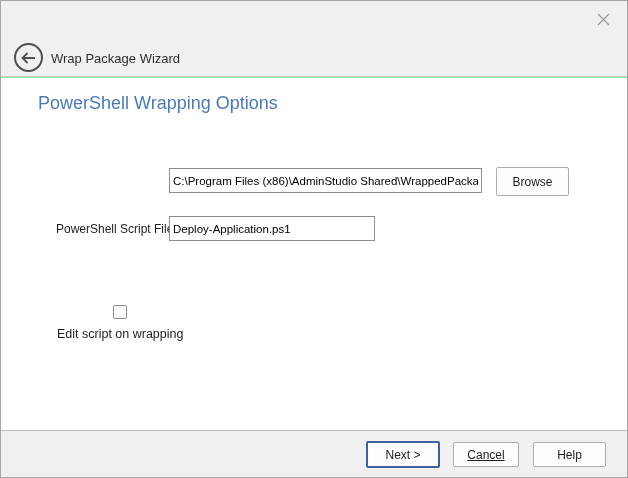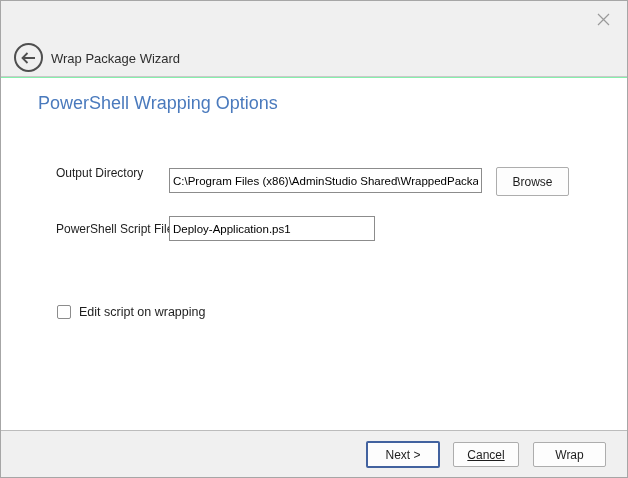--- a/index.html
+++ b/index.html
@@ -72,21 +72,21 @@
     font-size:12px; color:#1e1e1e;
     background:#fdfdfd;
     border:1px solid #adadad;
     border-radius:2px;
     cursor:pointer;
   }
   .browse-btn { position:absolute; left:495px; top:166px; width:73px; height:29px; }
 
   .checkbox-row {
     position:absolute; left:56px; top:304px;
-    display:flex; align-items:center; gap:8px;
+    display:flex; align-items:center; gap:8px;flex-direction:column;
   }
   .checkbox {
     width:14px; height:14px;
     border:1px solid #8c8c8c; border-radius:2px;
     background:#ffffff;
     cursor:pointer;
     flex:0 0 auto;
   }
   .checkbox-label { font-size:12.5px; color:#1e1e1e; }
 
@@ -118,31 +118,30 @@
       <path d="M6.5 1 L1.5 6 L6.5 11 M1.5 6 H14" stroke="#4f4f4f" stroke-width="1.8" fill="none"></path>
     </svg>
   </button>
 
   <span class="header-title">Wrap Package Wizard</span>
 
   <div class="content"></div>
 
   <h1 class="page-heading">PowerShell Wrapping Options</h1>
 
-  <label class="field-label label-output">Output Directory</label>
   <input class="text-input input-output" type="text" value="C:\Program Files (x86)\AdminStudio Shared\WrappedPackages" style="">
   <button class="btn browse-btn">Browse</button>
 
   <label class="field-label label-script">PowerShell Script File</label>
   <input class="text-input input-script" type="text" value="Deploy-Application.ps1" style="">
 
   <div class="checkbox-row">
     <span class="checkbox"></span>
     <span class="checkbox-label">Edit script on wrapping</span>
   </div>
 
   <div class="footer"></div>
 
   <button class="btn next-btn">Next &gt;</button>
   <button class="btn cancel-btn">Cancel</button>
-  <button class="btn help-btn">Wrap</button>
+  <button class="btn help-btn">Help</button>
 
 </div>
 
 </body></html>

